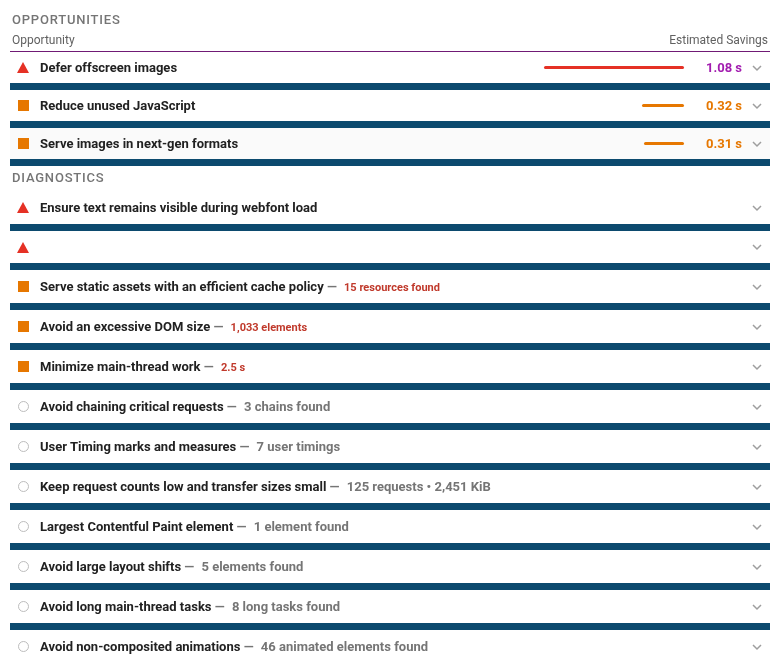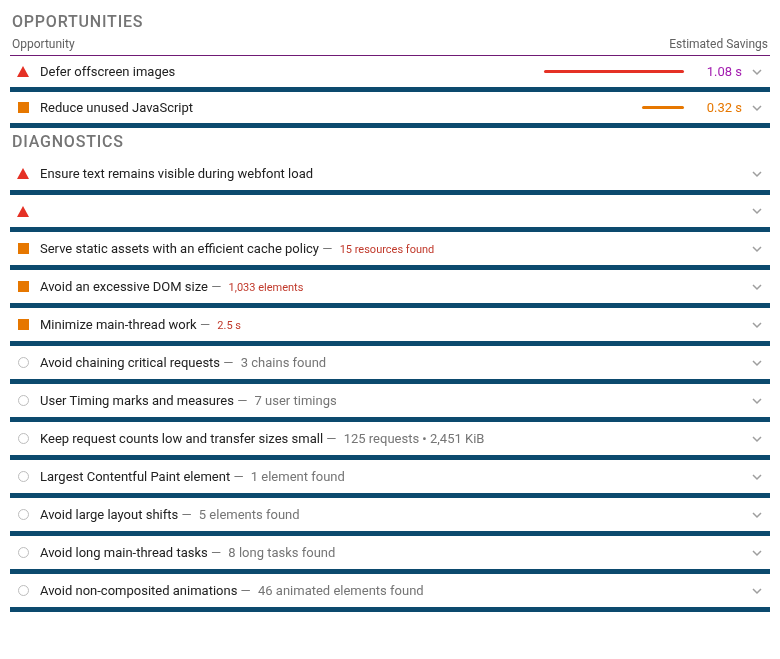--- a/index.html
+++ b/index.html
@@ -8,41 +8,42 @@
       padding: 0;
     }
     body {
       font-family: -apple-system, BlinkMacSystemFont, "Segoe UI", Roboto, Helvetica, Arial, sans-serif;
       background: #fff;
       width: 780px;
       color: #212121;
       padding: 8px 10px;
     }
     .section-header {
-      font-size: 16px;
+      font-size: 13px;
       font-weight: 500;
       letter-spacing: 0.8px;
       color: #757575;
       padding: 4px 2px 6px;
     }
     .opp-columns {
       display: flex;
       justify-content: space-between;
       border-bottom: 1px solid #701a75;
       padding: 0 2px 4px;
       font-size: 12px;
       color: #616161;
     }
     .row {
       display: flex;
       align-items: center;
       padding: 8px 6px;
-      border-bottom: 5px solid #0c4a6e;
+      border-bottom: 7px solid #0c4a6e;
       min-height: 36px;
       cursor: pointer;
+      font-weight: bold;
     }
     .row.highlight {
       background: #fafafa;
     }
     .sev {
       width: 14px;
       height: 14px;
       flex: 0 0 14px;
       margin-right: 10px;
       display: flex;
@@ -164,20 +165,35 @@
         <span class="bar-container">
           <span class="bar bar-orange" style="width:42px"></span>
         </span>
         <span class="savings savings-orange">0.32 s</span>
         <span class="chevron">
           <svg width="10" height="10" viewBox="0 0 10 10">
             <path d="M1 3 L5 7 L9 3" fill="none" stroke="currentColor" stroke-width="1.5"></path>
           </svg>
         </span>
       </div>
+      <div class="row highlight">
+        <span class="sev">
+          <span class="sev-square"></span>
+        </span>
+        <span class="row-title">Serve images in next-gen formats</span>
+        <span class="bar-container">
+          <span class="bar bar-orange" style="width:40px"></span>
+        </span>
+        <span class="savings savings-orange">0.31 s</span>
+        <span class="chevron">
+          <svg width="10" height="10" viewBox="0 0 10 10">
+            <path d="M1 3 L5 7 L9 3" fill="none" stroke="currentColor" stroke-width="1.5"></path>
+          </svg>
+        </span>
+      </div>
     </div>
 </div>
 
 <div>
   <div class="section-header">DIAGNOSTICS</div>
   <div id="diag-list" class="diagnostics-list">
       <div class="row">
         <span class="sev">
           <span class="sev-triangle"></span>
         </span>

